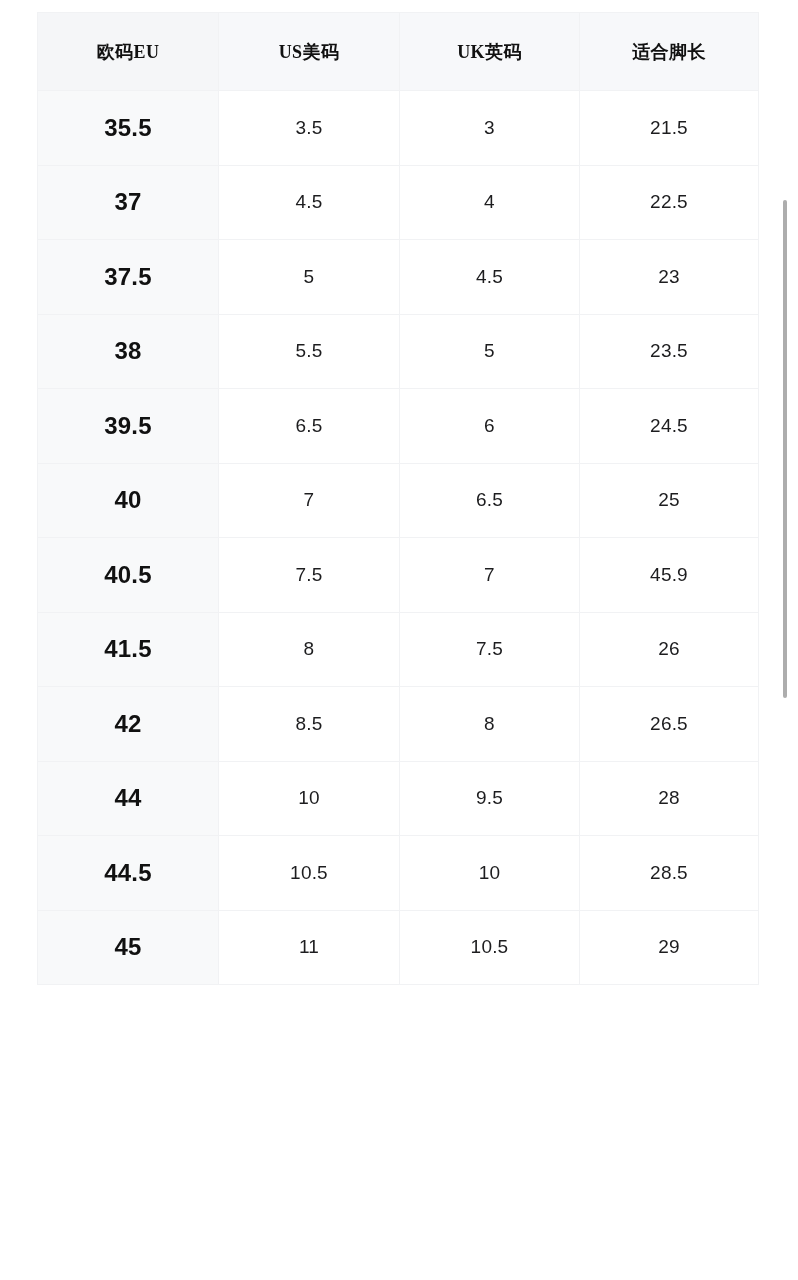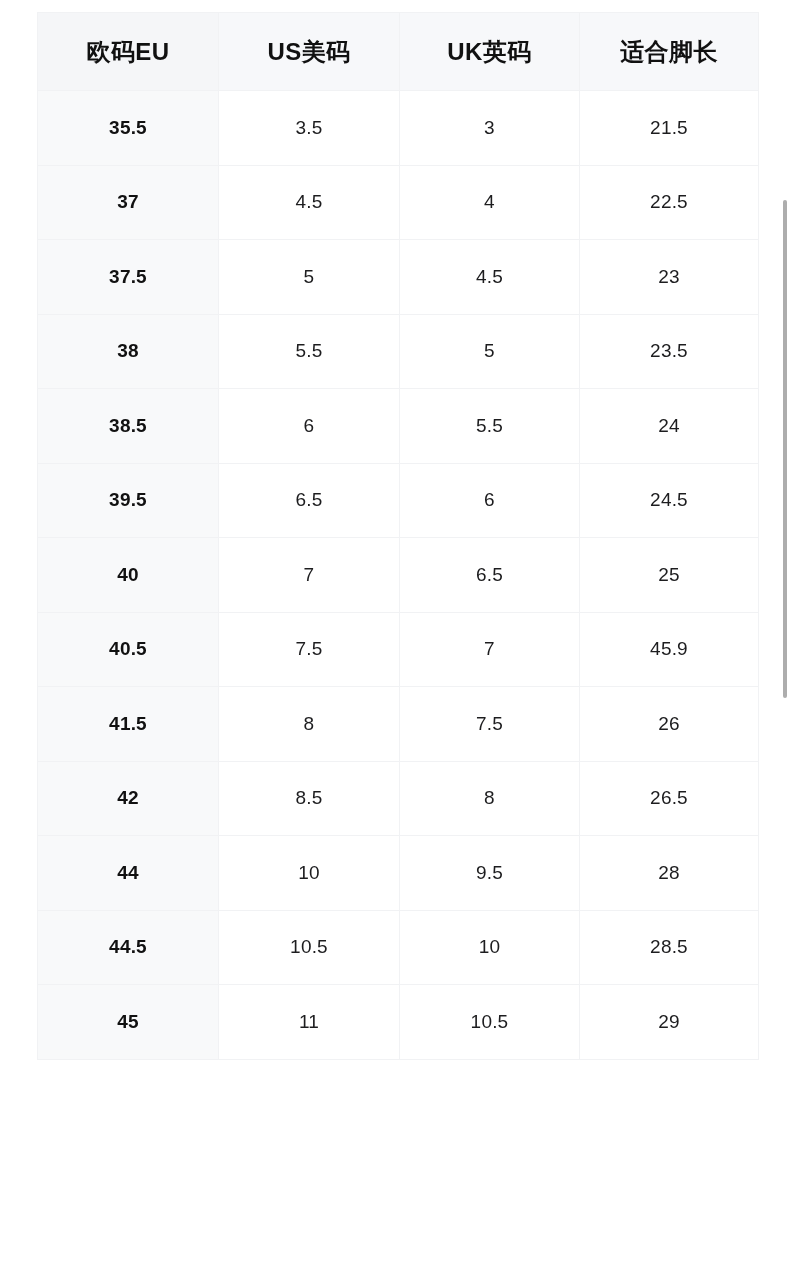--- a/index.html
+++ b/index.html
@@ -53,43 +53,44 @@
     text-align: center;
     vertical-align: middle;
     padding: 0;
     color: #1a1a1a;
   }
 
   
   table.size-table thead th {
     height: 77px;
     background: #f7f8fa;
-    font-size: 24px;
+    font-size: 18px;
     font-weight: 700;
     letter-spacing: 0.4px;
     color: #111111;
+    font-family: Liberation Serif, serif;
   }
   table.size-table thead th.first-col {
     background: #f5f6f8;
   }
 
   
   table.size-table tbody td {
     height: 73.5px;
     background: #ffffff;
     font-size: 19px;
     font-weight: 400;
     color: #1d1d1f;
     letter-spacing: 0.2px;
   }
   table.size-table tbody td.first-col {
     background: #f8f9fa;
     font-weight: 700;
     color: #111111;
-    font-size: 19px;
+    font-size: 24px;
   }
 
   
   .scrollbar-track {
     position: absolute;
     right: 4px;
     top: 0;
     width: 10px;
     height: 1280px;
     background: transparent;
@@ -145,26 +146,20 @@
           <td>4.5</td>
           <td>23</td>
         </tr>
         <tr>
           <td class="first-col">38</td>
           <td>5.5</td>
           <td>5</td>
           <td>23.5</td>
         </tr>
         <tr>
-          <td class="first-col">38.5</td>
-          <td>6</td>
-          <td>5.5</td>
-          <td>24</td>
-        </tr>
-        <tr>
           <td class="first-col">39.5</td>
           <td>6.5</td>
           <td>6</td>
           <td>24.5</td>
         </tr>
         <tr>
           <td class="first-col">40</td>
           <td>7</td>
           <td>6.5</td>
           <td>25</td>

